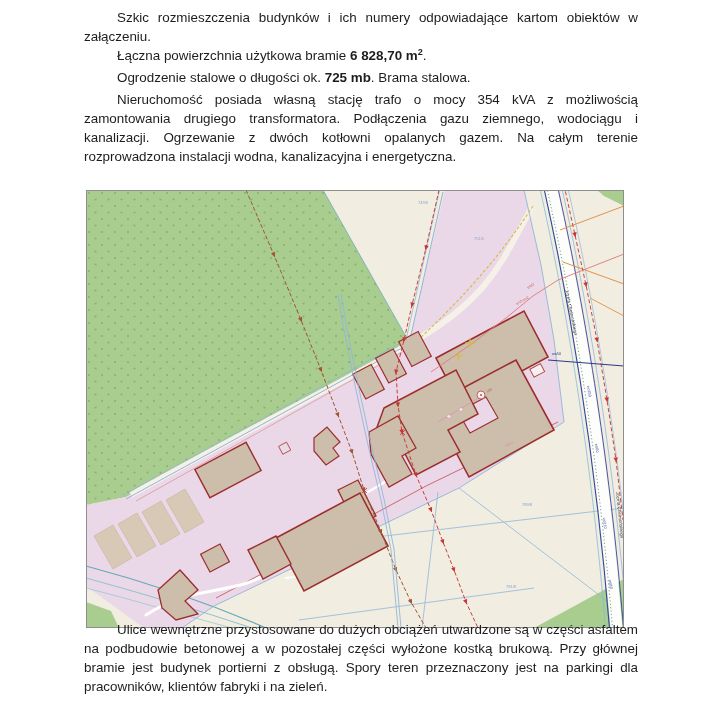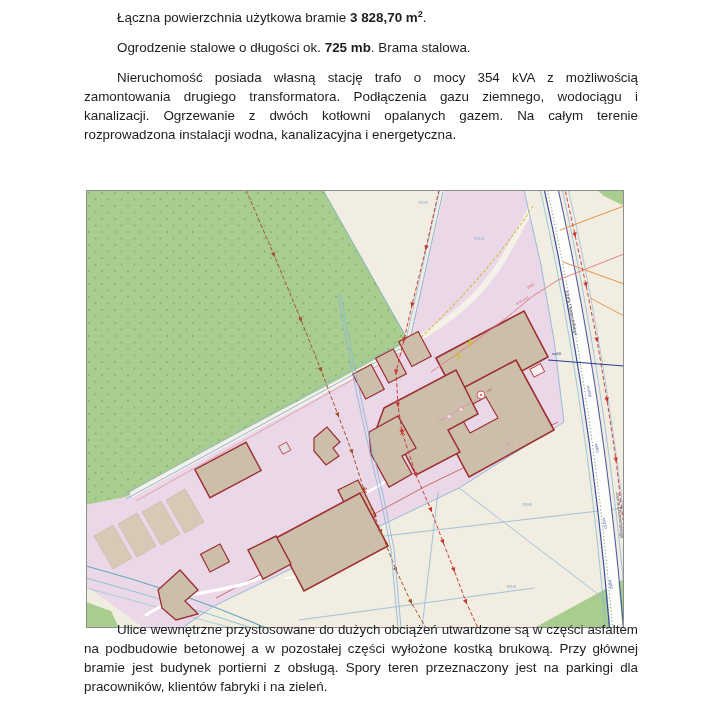--- a/index.html
+++ b/index.html
@@ -7,36 +7,37 @@
   body{
     width:706px;height:720px;position:relative;background:#ffffff;
     font-family:"Liberation Sans", sans-serif;color:#1d1d1d;overflow:hidden;
     -webkit-font-smoothing:antialiased;
   }
   .textblock{
     position:absolute;left:84px;width:554px;
     font-size:13.4px;line-height:19px;text-align:justify;
   }
   .textblock p{margin:0;text-indent:33px;}
-  .textblock p.gap{margin-top:11px;}
+  .textblock p.gap{margin-top:3px;}
   b{font-weight:bold;}
   sup{font-size:9px;line-height:0;vertical-align:super;font-weight:bold;}
   #block-top{top:8px;}
   #block-bottom{top:620px;}
   .map-wrap{
     position:absolute;left:86px;top:190px;width:538px;height:438px;
   }
   .map-wrap svg{display:block;width:538px;height:438px;}
   text{font-family:"Liberation Sans", sans-serif;}
 </style>
 </head>
 <body>
 
 <div class="textblock" id="block-top">
-  <p><span>Łączna powierzchnia użytkowa bramie </span><b>3 828,70 m</b><sup>2</sup><span>.</span></p>
+  <p>Szkic rozmieszczenia budynków i ich numery odpowiadające kartom obiektów w załączeniu.</p>
+  <p><span>Łączna powierzchnia użytkowa bramie </span><b>6 828,70 m</b><sup>2</sup><span>.</span></p>
   <p class="gap"><span>Ogrodzenie stalowe o długości ok. </span><b>725 mb</b><span>. Brama stalowa.</span></p>
   <p class="gap">Nieruchomość posiada własną stację trafo o mocy 354 kVA z możliwością zamontowania drugiego transformatora. Podłączenia gazu ziemnego, wodociągu i kanalizacji. Ogrzewanie z dwóch kotłowni opalanych gazem. Na całym terenie rozprowadzona instalacji wodna, kanalizacyjna i energetyczna.</p>
 </div>
 
 <div class="map-wrap">
 <svg viewBox="0 0 538 438" xmlns="http://www.w3.org/2000/svg">
   <defs>
     <pattern id="dots" width="13" height="13" patternUnits="userSpaceOnUse">
       <circle cx="3" cy="3" r="1.1" fill="#85b46c"></circle>
       <circle cx="9.5" cy="9.5" r="1.1" fill="#85b46c"></circle>

